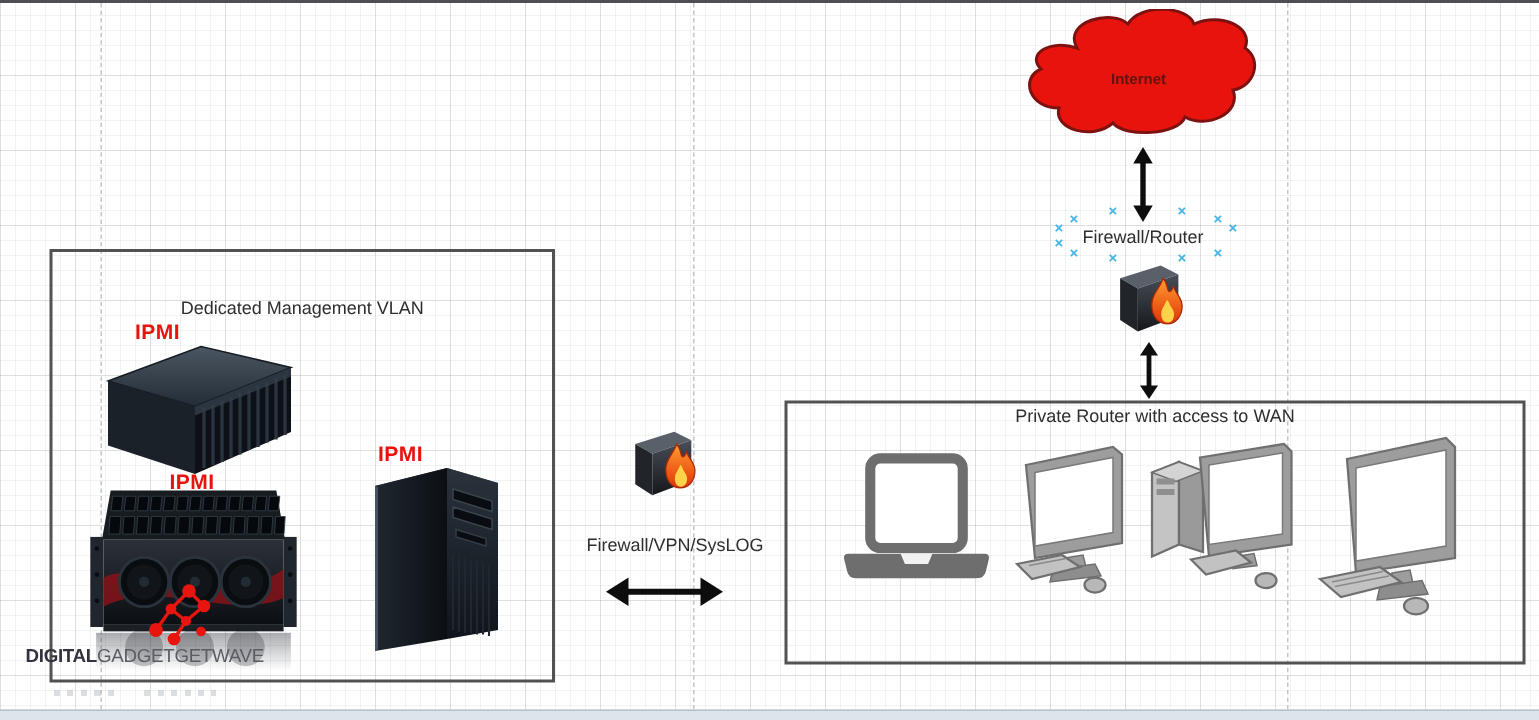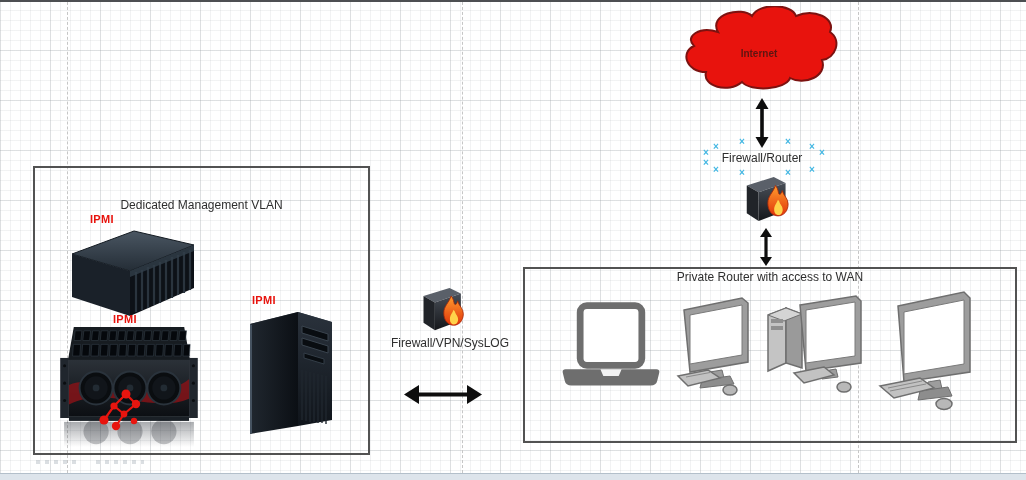--- a/index.html
+++ b/index.html
@@ -15,21 +15,21 @@
     background-size:10px 10px,10px 10px,50px 50px,50px 50px;
   }
   .abs{position:absolute;}
   .top-edge{left:0;top:0;width:1026px;height:2px;background:#4d4f52;}
   .page-dash{top:2px;height:471px;width:0;border-left:1px dashed #c6c6c6;}
   .bottom-band{left:0;top:473px;width:1026px;height:7px;background:#dde4eb;border-top:1px solid #b3bfca;box-sizing:border-box;}
   .shape-box{border:2px solid #525252;background:transparent;box-sizing:border-box;}
   .box-title{color:#2e2e2e;font-size:12px;white-space:nowrap;text-align:center;}
   .node-label{color:#2e2e2e;font-size:12px;white-space:nowrap;text-align:center;}
   .cloud-label{font-size:10px;font-weight:bold;color:#5e1511;text-align:center;}
-  .ipmi{font-size:11px;font-weight:bold;color:#e8130d;letter-spacing:.3px;white-space:nowrap;}
+  .ipmi{font-size:14px;font-weight:bold;color:#e8130d;letter-spacing:.3px;white-space:nowrap;}
   .handle{position:absolute;color:#43b7e3;font-size:10px;font-weight:bold;line-height:8px;width:8px;height:8px;text-align:center;}
   .wm-text{font-size:12.5px;letter-spacing:-.2px;white-space:nowrap;}
   .wm-bold{font-weight:bold;color:#33333d;}
   .wm-rest{color:#5b5b64;}
   .wm-smudge{height:4px;opacity:.32;background:repeating-linear-gradient(90deg,#8d99a4 0 4px,transparent 4px 9px);}
   svg{display:block;}
 </style>
 </head>
 <body>
 
@@ -299,20 +299,21 @@
         <circle cx="30" cy="6" r="4.5"></circle>
           <circle cx="18" cy="18" r="3.6"></circle>
           <circle cx="40" cy="16" r="4.2"></circle>
         <circle cx="28" cy="26" r="3.4"></circle>
           <circle cx="8" cy="32" r="4.6"></circle>
           <circle cx="20" cy="38" r="4.2"></circle>
         <circle cx="38" cy="33" r="3.2"></circle>
       </g>
     </svg>
   </div>
+  <div class="abs wm-text" style="left:17px;top:430px;"><span class="wm-bold">DIGITAL</span><span class="wm-rest">GADGETGETWAVE</span></div>
   <div class="abs wm-smudge" style="left:36px;top:460px;width:44px;"></div>
   <div class="abs wm-smudge" style="left:96px;top:460px;width:48px;"></div>
 
   <div class="abs" style="left:417px;top:281px;">
     <svg width="52" height="56" viewBox="0 0 64 64">
       <defs>
         <linearGradient id="fwf2" x1="0" y1="0" x2="0" y2="1">
           <stop offset="0" stop-color="#484e57"></stop>
             <stop offset="1" stop-color="#15171b"></stop>
         </linearGradient>
@@ -321,21 +322,21 @@
             <stop offset="1" stop-color="#e1340a"></stop>
         </linearGradient>
       </defs>
       <polygon points="8,16 40,6 54,13 22,24" fill="#5a6069"></polygon>
       <polygon points="8,16 22,24 22,58 8,49" fill="#212429"></polygon>
       <polygon points="22,24 54,13 54,46 22,58" fill="url(#fwf2)"></polygon>
       <path d="M42 16 C39 25 33 28 33 37 C33 46 38 52 45 52 C52 52 57 46 57 38 C57 31 52 29 50 22 C49 27 46 28 45.5 24 C44.8 20 43.6 18 42 16 Z" fill="url(#flm2)" stroke="#a82708" stroke-width="1"></path>
       <path d="M45 33 C43 38 40.5 40 40.5 44.5 C40.5 48.5 42.5 51 45.5 51 C48.8 51 50.6 48 50.6 44.6 C50.6 40.5 47.5 38.8 46.6 35 Z" fill="#ffd24a"></path>
     </svg>
   </div>
-  <div class="abs node-label" style="left:385px;top:336px;width:130px;">Firewall/VPN/SysLOG</div>
+  <div class="abs node-label" style="left:385px;top:356px;width:130px;">Firewall/VPN/SysLOG</div>
 
   <div class="abs" style="left:403px;top:380px;">
     <svg width="80" height="29" viewBox="0 0 80 29">
       <line x1="13" y1="14.5" x2="67" y2="14.5" stroke="#0d0d0d" stroke-width="4"></line>
       <polygon points="1,14.5 16,5 16,24" fill="#0d0d0d"></polygon>
       <polygon points="79,14.5 64,5 64,24" fill="#0d0d0d"></polygon>
     </svg>
   </div>
 
 </div>

